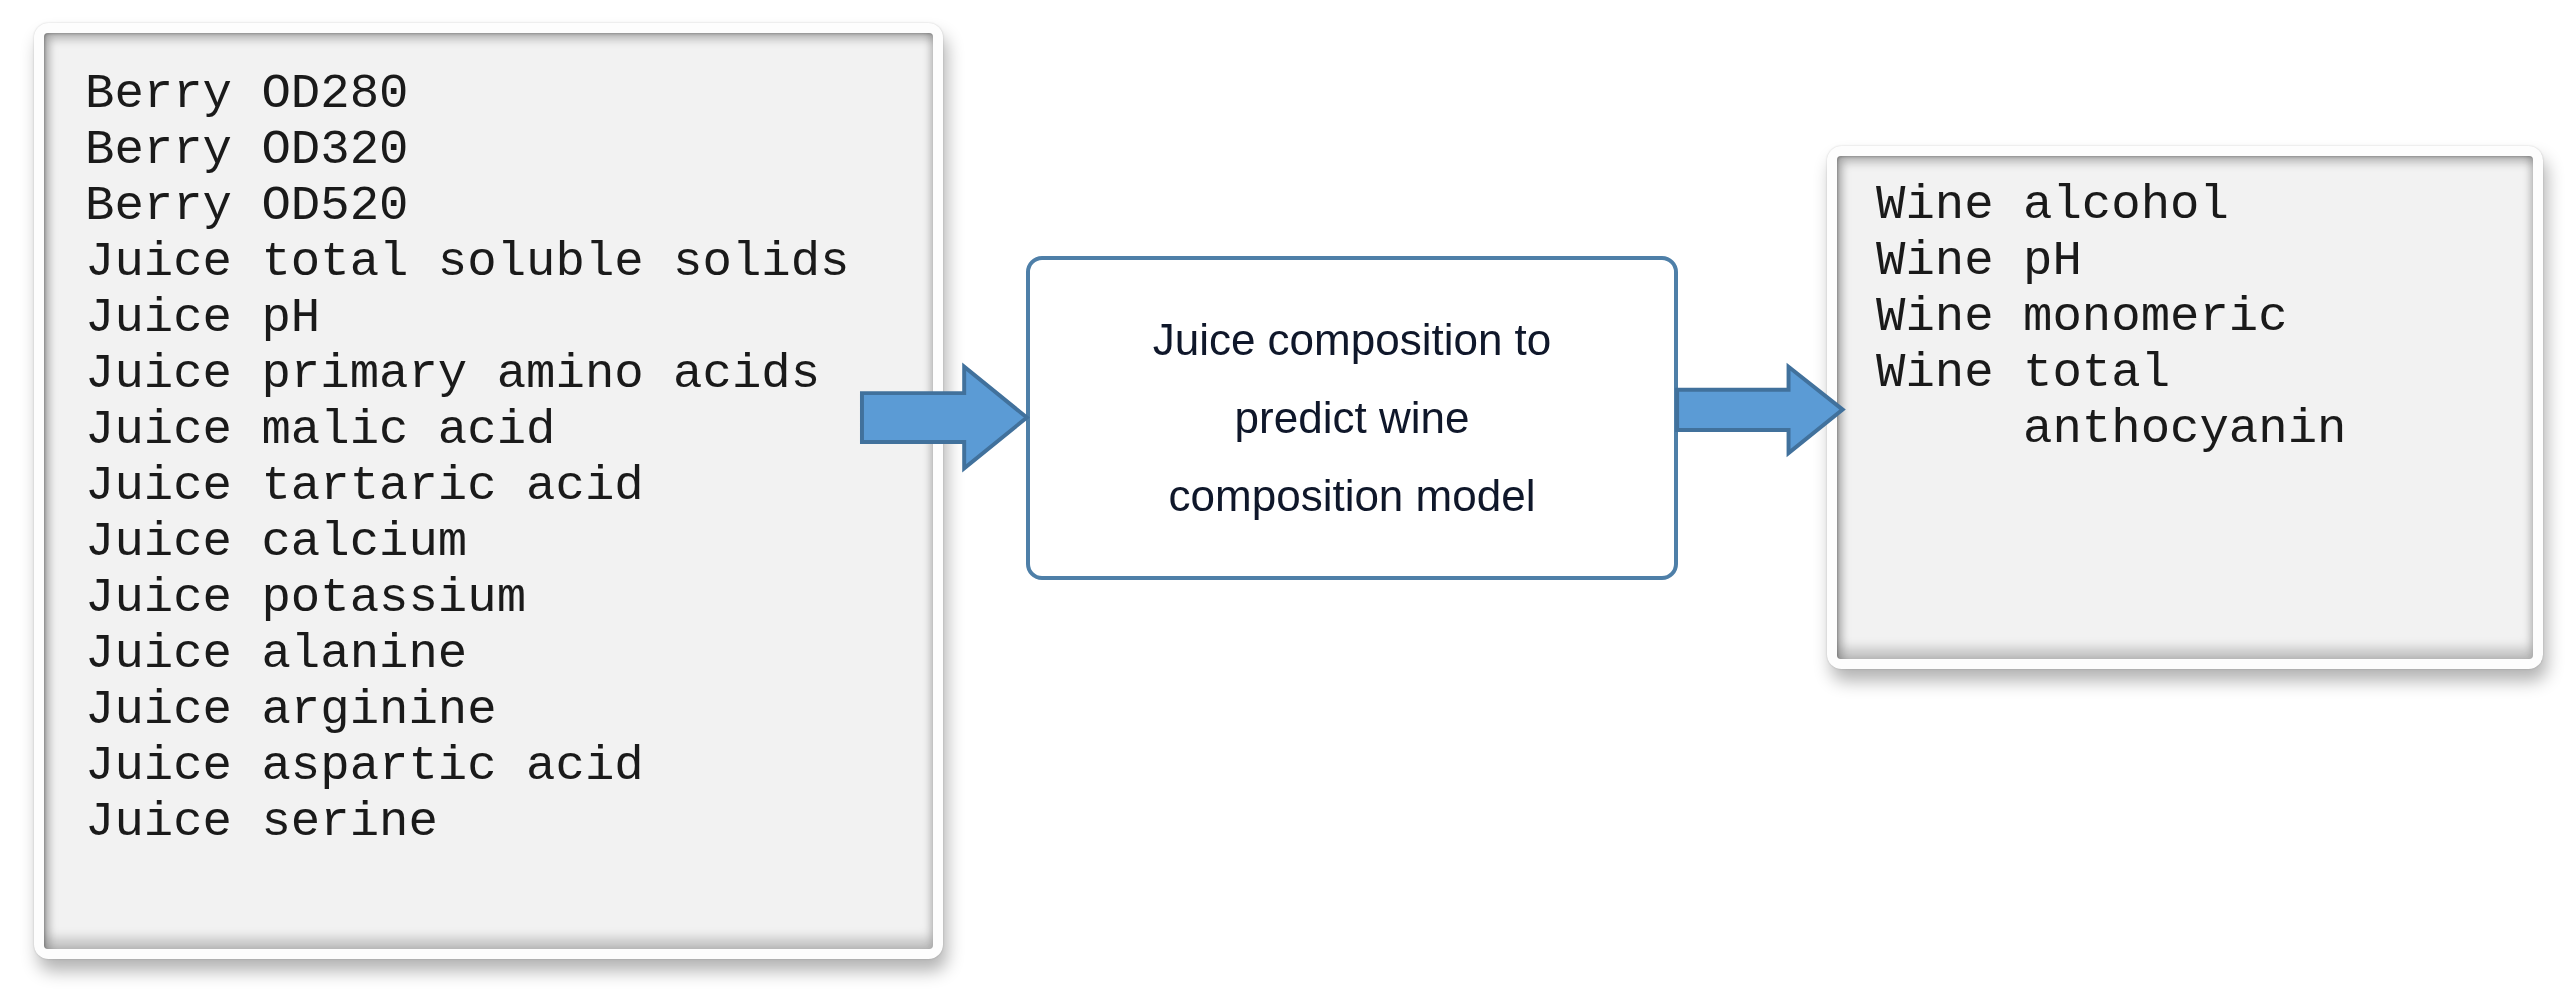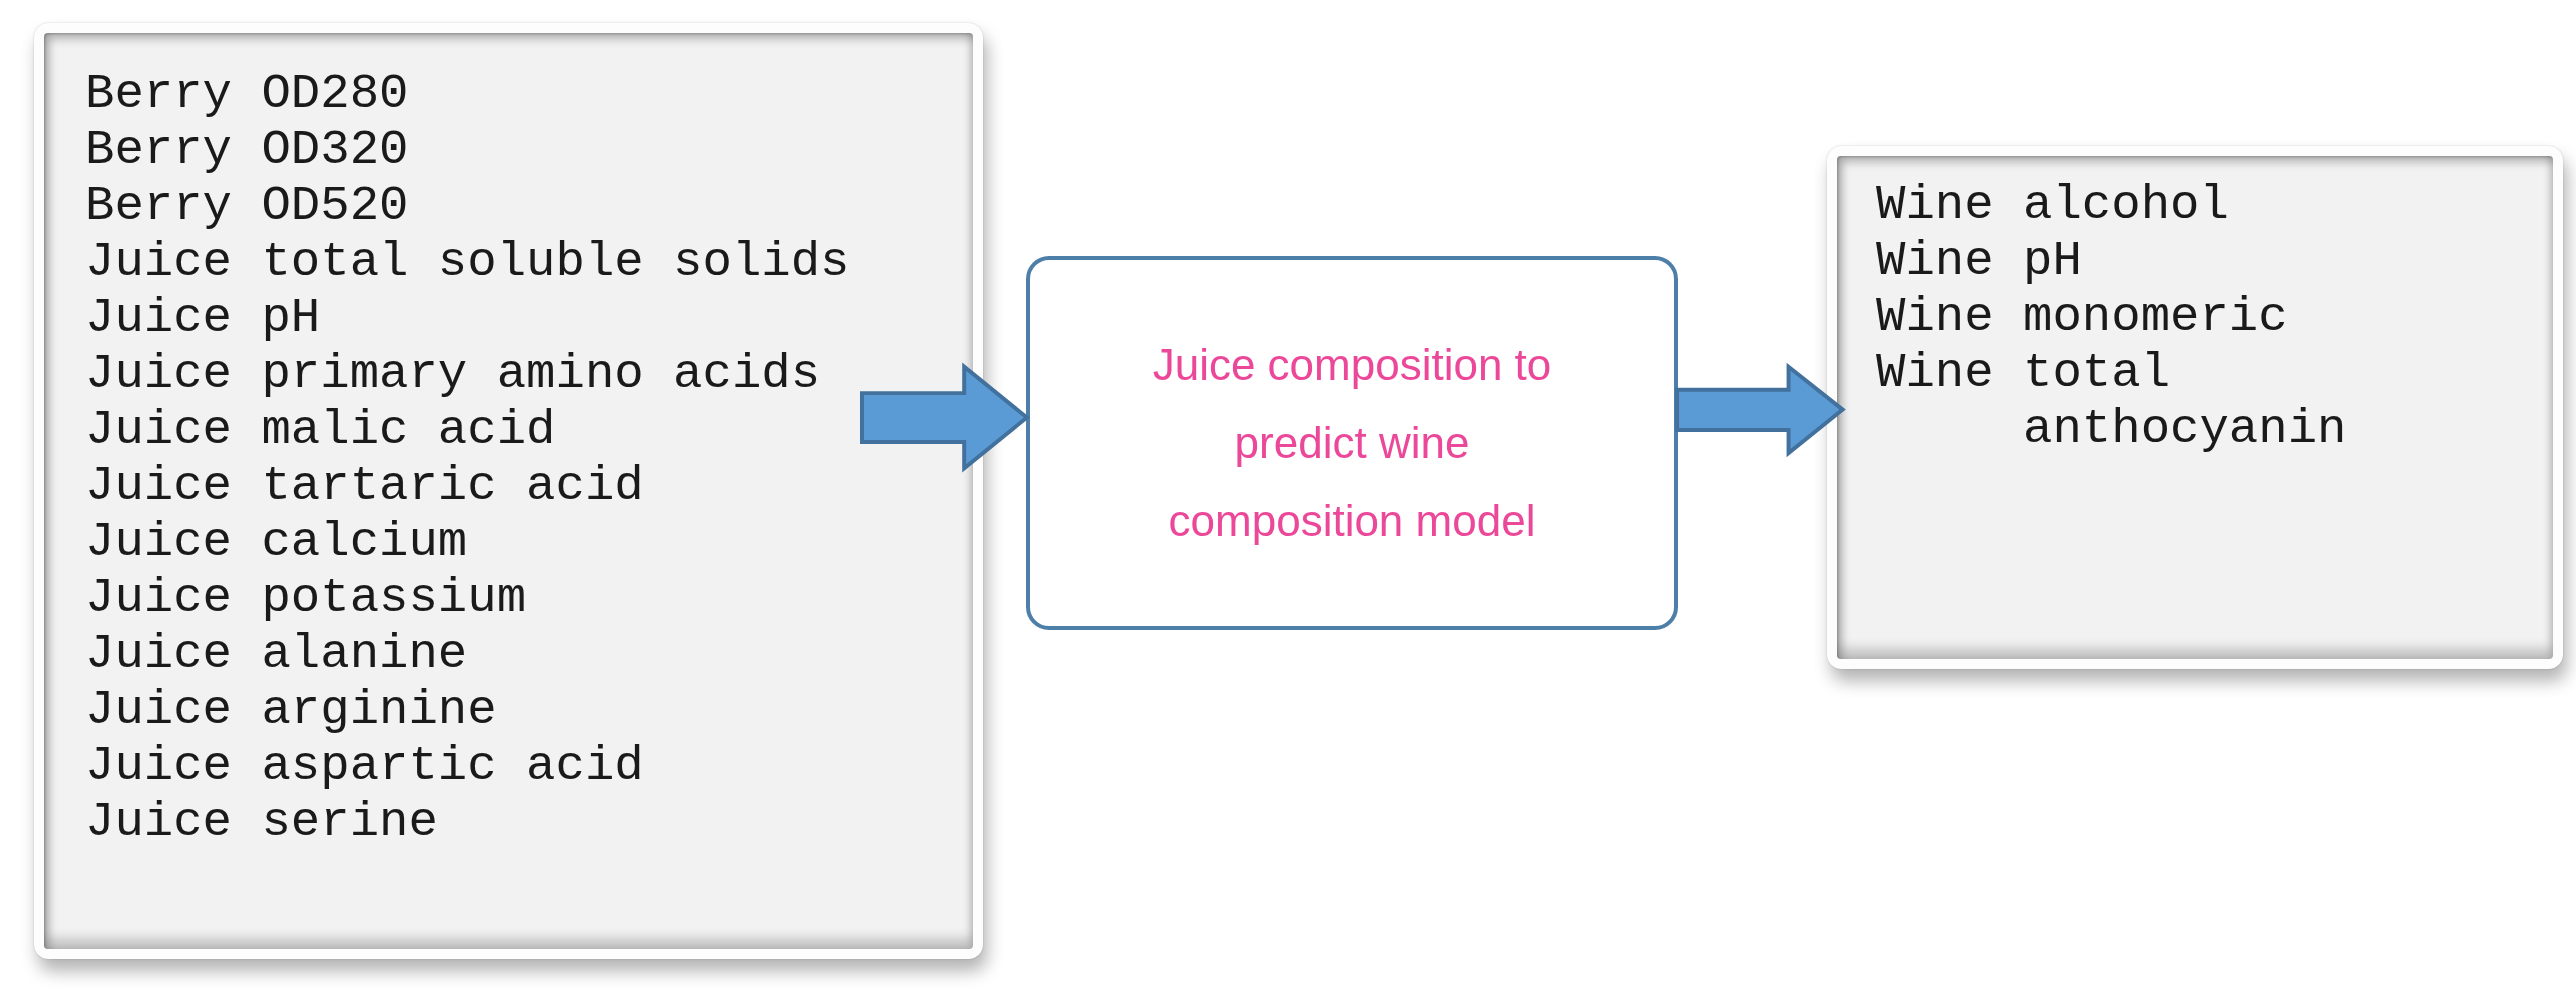--- a/index.html
+++ b/index.html
@@ -37,44 +37,44 @@
       inset -4px 0 6.6px rgba(0,0,0,0.08);
   }
   .panel-content {
     position: absolute;
     inset: 10px;
     white-space: pre;
     color: #1a1a1a;
     font-size: 49px;
     line-height: 56px;
   }
-  .left-panel   { left: 34px;   top: 23px;  width: 909px; height: 936px; padding-left: 40px; }
+  .left-panel   { left: 34px;   top: 23px;  width: 909px; height: 936px; }
   .left-panel  .panel-content { padding: 33px 0 0 41px; }
-  .right-panel  { left: 1827px; top: 146px; width: 716px; height: 523px; padding-left: 20px; }
+  .right-panel  { left: 1827px; top: 146px; width: 716px; height: 523px; }
   .right-panel .panel-content { padding: 21px 0 0 39px; }
 
   .mono-line { white-space: pre; }
 
   
   .process-box {
     position: absolute;
     left: 1026px; top: 256px;
-    width: 652px; height: 374px;
+    width: 652px; height: 324px;
     box-sizing: border-box;
     background: #ffffff;
     border: 4px solid #4e7fa8;
-    border-radius: 23px;
+    border-radius: 16px;
     display: flex;
     flex-direction: column;
     align-items: center;
     justify-content: center;
     font-family: "Liberation Sans", sans-serif;
     font-size: 44px;
     line-height: 78px;
-    color: #ec4899;
+    color: #0f172a;
     text-align: center;
     box-shadow: inset 0 1.3px 1.3px rgba(255,255,255,0.9);
   }
 
   
   .arrow-layer {
     position: absolute;
     left: 0; top: 0;
     width: 2576px; height: 996px;
     pointer-events: none;

